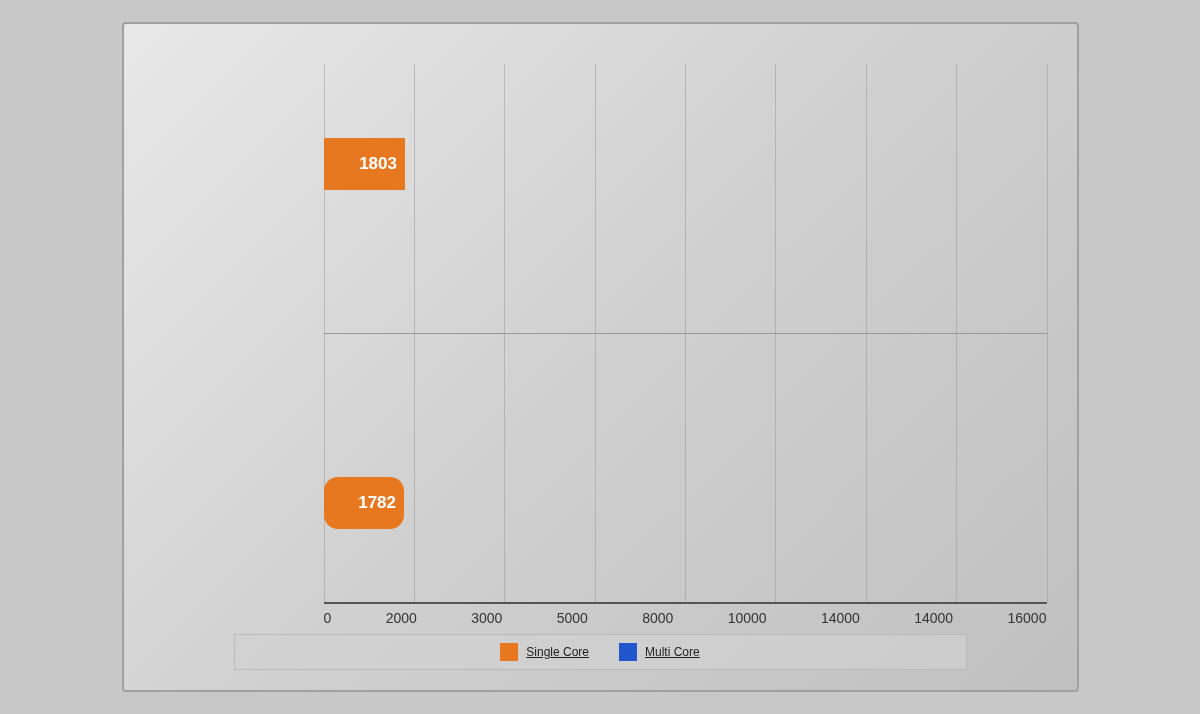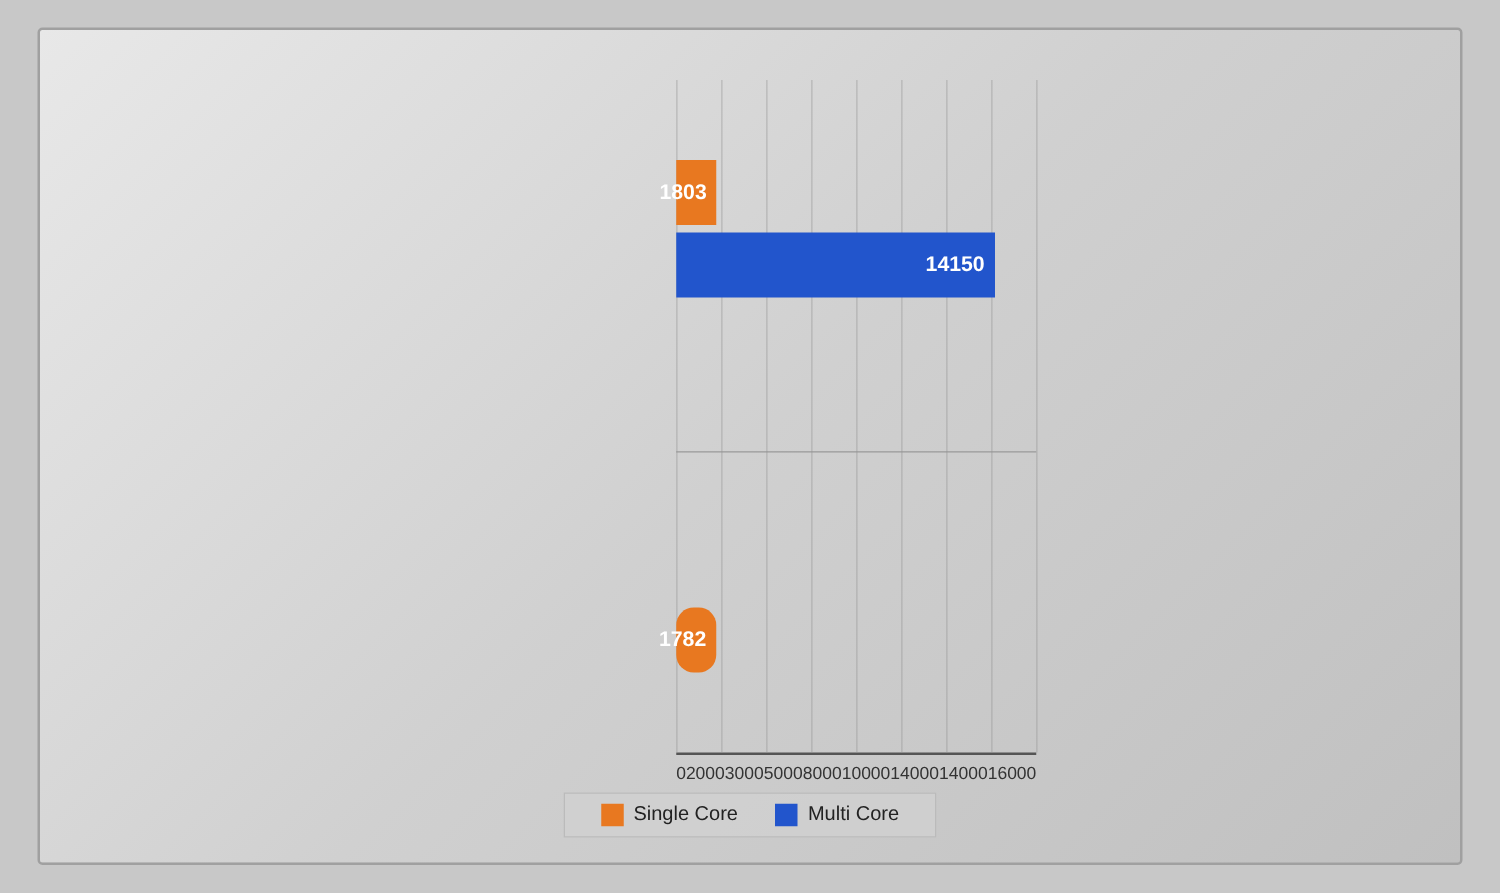--- a/index.html
+++ b/index.html
@@ -6,29 +6,28 @@
     body {
       width: 1200px;
       height: 714px;
       background: #c8c8c8;
       display: flex;
       align-items: center;
       justify-content: center;
       font-family: 'Segoe UI', Arial, sans-serif;
     }
     .chart-container {
-      width: 1140px;
+      width: 957px;
       height: 670px;
       background: linear-gradient(135deg, #e8e8e8 0%, #d0d0d0 50%, #c0c0c0 100%);
       border: 2px solid #a0a0a0;
       border-radius: 4px;
       display: flex;
       flex-direction: column;
       padding: 20px 30px 20px 30px;
-      align-items: center;
     }
     .chart-title {
       text-align: center;
       font-size: 36px;
       font-weight: 900;
       color: #222;
       letter-spacing: 2px;
       margin-bottom: 20px;
       font-family: 'Arial Black', 'Segoe UI', Arial, sans-serif;
     }
@@ -147,22 +146,23 @@
       padding-top: 10px;
       background: rgba(210,210,210,0.7);
       margin: 8px 80px 0 80px;
       padding: 8px 20px;
       border: 1px solid #bbb;
     }
     .legend-item {
       display: flex;
       align-items: center;
       gap: 8px;
-      font-size: 16px;
+      font-size: 12px;
       color: #222;
+      text-decoration: underline;
     }
     .legend-color {
       width: 18px;
       height: 18px;
     }
   </style>
 </head>
 <body>
 
 <div class="chart-container">
@@ -191,25 +191,20 @@
               <div class="grid-line" style="left: 62.5%;"></div>
               <div class="grid-line" style="left: 75%;"></div>
               <div class="grid-line" style="left: 87.5%;"></div>
               <div class="grid-line" style="left: 100%;"></div>
             </div>
 
         <div class="cpu-group">
               <div class="bar-row">
                 <div class="bar bar-single" style="width: 11.2687%;">
                   <span class="bar-label">1803</span>
-                </div>
-              </div>
-              <div class="bar-row">
-                <div class="bar bar-multi" style="width: 88.4375%;">
-                  <span class="bar-label">14150</span>
                 </div>
               </div>
             </div>
             <div class="divider"></div>
             <div class="cpu-group">
               <div class="bar-row">
                 <div class="bar bar-single" style="width: 11.1375%; border-radius: 14px;">
                   <span class="bar-label">1782</span>
                 </div>
               </div>

